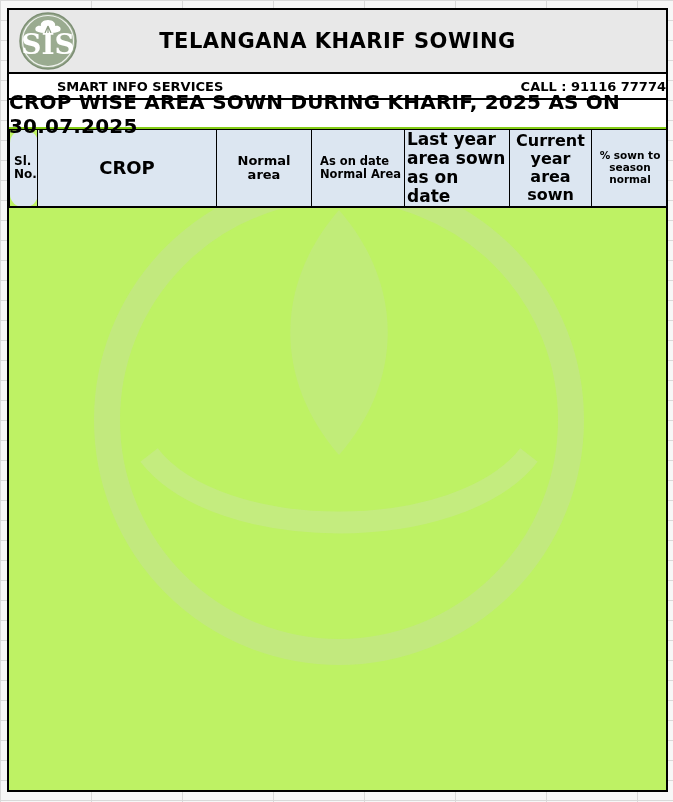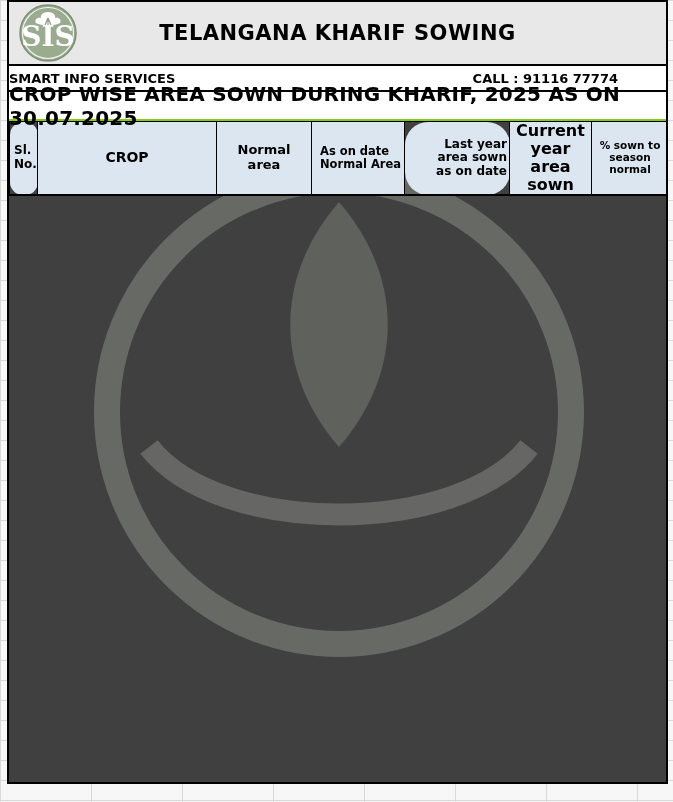--- a/index.html
+++ b/index.html
@@ -5,53 +5,53 @@
   html,body{margin:0;padding:0;}
   body{
     width:673px;height:802px;position:relative;overflow:hidden;
     font-family:"DejaVu Sans","Liberation Sans",sans-serif;color:#000;
     background:
       linear-gradient(90deg,#d9d9d9 1px,transparent 1px) 0 0/91px 100%,
       linear-gradient(#d9d9d9 1px,transparent 1px) 0 0/100% 20px,
       #f7f7f7;
   }
   .sheet{
-    position:absolute;left:7px;top:0;width:657px;height:780px;
-    border:2px solid #000;background:#404040;z-index:1;
+    position:absolute;left:7px;top:8px;width:657px;height:780px;
+    border:2px solid #000;background:#bef264;z-index:1;
   }
   .watermark{position:absolute;left:0;top:115px;width:657px;height:545px;z-index:0;pointer-events:none;}
   .layer{position:relative;z-index:2;}
 
   
   .band{height:62px;background:#e8e8e8;border-bottom:2px solid #000;position:relative;}
   .logo{position:absolute;left:10px;top:2px;width:58px;height:58px;}
   .app-title{
     position:absolute;left:0;right:0;top:0;height:62px;display:flex;align-items:center;justify-content:center;
     font-size:21px;font-weight:bold;letter-spacing:.5px;
   }
 
   
   .info{height:24px;background:#fff;border-bottom:2px solid #000;display:flex;align-items:center;font-weight:bold;font-size:13px;}
-  .info .company{}
-  .info .call{margin-left:auto;padding-right:48px;}
+  .info .company{padding-left:48px;}
+  .info .call{margin-left:auto;}
 
   
   .subtitle{height:27px;background:#fff;border-bottom:2px solid #84cc16;display:flex;align-items:center;justify-content:center;font-weight:bold;font-size:20px;letter-spacing:.2px;}
 
   table{border-collapse:collapse;width:100%;table-layout:fixed;background:transparent;}
   th,td{border:1px solid #000;overflow:hidden;padding:0 2px;}
   thead th{
     background:#dce6f1;font-weight:bold;vertical-align:middle;white-space:pre-line;
     height:46px;line-height:1.12;border-bottom:2px solid #000;
   }
   th.c-sl{text-align:left;padding-left:4px;font-size:12px;border-radius:13px;}
-  th.c-crop{text-align:center;font-size:14px;}
+  th.c-crop{text-align:center;font-size:18px;}
   th.c-normal{text-align:center;font-size:13px;}
   th.c-aod{text-align:left;padding-left:8px;font-size:11.5px;}
-  th.c-last{text-align:right;font-size:12px;border-radius:23px;}
+  th.c-last{text-align:left;font-size:17px;}
   th.c-cur{text-align:center;font-size:16px;}
   th.c-pct{text-align:center;padding-left:4px;font-size:10.5px;}
 </style>
 </head>
 <body>
 
 <div class="sheet">
 
   <svg class="watermark" viewBox="0 0 657 545">
     <circle cx="330" cy="295" r="232" fill="none" stroke="#ccd5c3" stroke-width="26" opacity="0.28"></circle>

